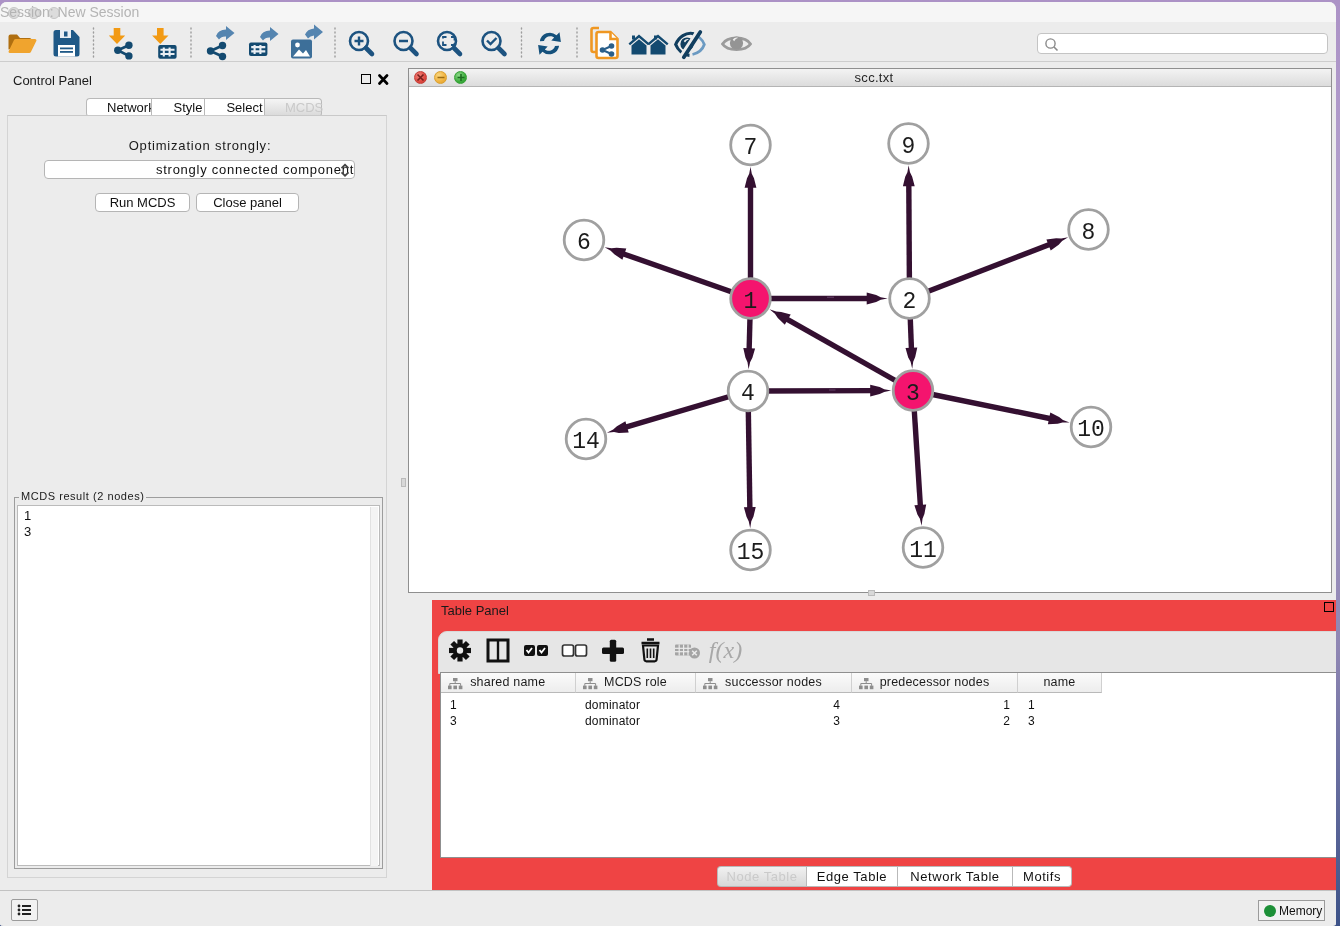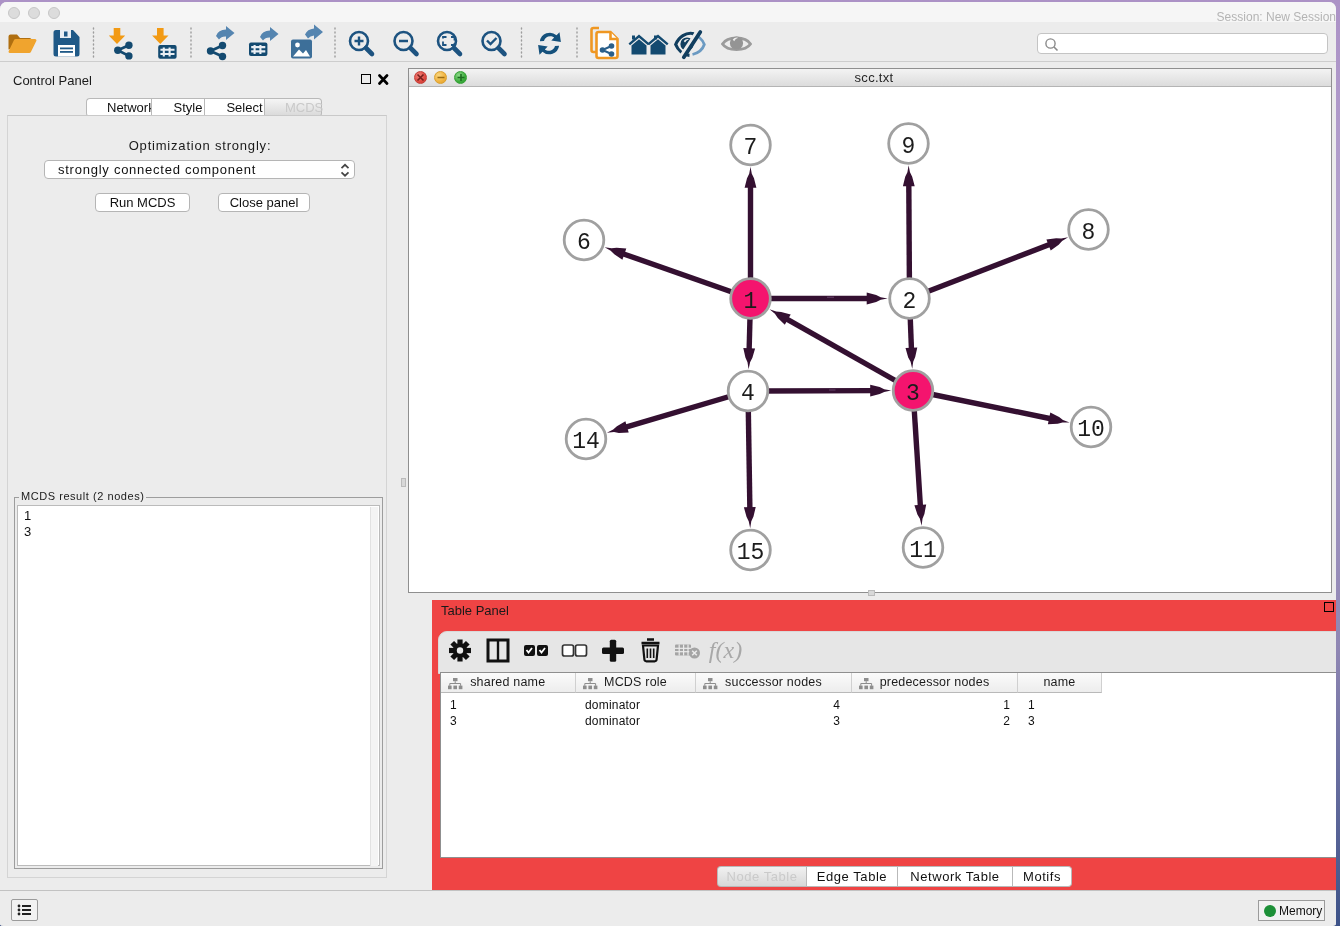--- a/index.html
+++ b/index.html
@@ -4,31 +4,31 @@
 <style>
 html,body{margin:0;padding:0;}
 body{width:1340px;height:926px;overflow:hidden;position:relative;
  background:linear-gradient(180deg,#ac92c6 0%,#b4a4cf 30%,#8f86b3 70%,#3c5288 100%);
  font-family:"Liberation Sans",sans-serif;}
 #win{position:absolute;left:0;top:2px;width:1336px;height:924px;background:#ececec;
  border-radius:7px 7px 3px 3px;overflow:hidden;box-shadow:inset 1px 0 0 #e3e3e3;}
 
 #titlebar{position:absolute;left:0;top:0;width:100%;height:20px;background:#f6f6f6;border-bottom:1px solid #d8d8d8;}
 .tl{position:absolute;top:5px;width:12px;height:12px;border-radius:50%;background:#dcdcdc;border:1px solid #c6c6c6;box-sizing:border-box;}
-#title-text{position:absolute;top:8px;left:0;width:100%;text-align:right;font-size:12px;color:#b4b4b4;}
+#title-text{position:absolute;top:2px;left:0;width:100%;text-align:left;font-size:14px;color:#b4b4b4;}
 
 #toolbar{position:absolute;left:0;top:20px;width:100%;height:39px;background:#ececec;border-bottom:1px solid #cdcdcd;}
 #searchbox{position:absolute;left:1037px;top:11px;width:291px;height:21px;background:#fff;border:1px solid #c4c4c4;border-radius:4px;box-sizing:border-box;}
 
 #cpanel{position:absolute;left:0;top:60px;width:395px;height:828px;background:#ececec;}
 #cp-title{position:absolute;left:13px;top:11px;font-size:13px;color:#1a1a1a;}
 #cp-content{position:absolute;left:7px;top:53px;width:380px;height:763px;background:#ececec;border:1px solid #d4d4d4;border-top:1px solid #c9c9c9;box-sizing:border-box;}
 .cptab{position:absolute;top:36px;height:19px;background:#fff;border:1px solid #b9b9b9;box-sizing:border-box;font-size:13px;color:#111;text-align:center;line-height:17px;padding-left:20px;}
 #optlabel{position:absolute;left:5px;top:76px;width:390px;text-align:center;font-size:13px;letter-spacing:0.8px;color:#1a1a1a;}
-#dropdown{position:absolute;left:44px;top:98px;width:311px;height:19px;background:#fff;border:1px solid #b5b5b5;border-radius:4px;box-sizing:border-box;font-size:13px;letter-spacing:0.75px;color:#111;line-height:17px;padding-left:13px;}
+#dropdown{position:absolute;left:44px;top:98px;width:311px;height:19px;background:#fff;border:1px solid #b5b5b5;border-radius:4px;box-sizing:border-box;font-size:13px;letter-spacing:0.75px;color:#111;line-height:17px;padding-left:13px;text-align:right;}
 .btn{position:absolute;top:131px;height:19px;background:#fff;border:1px solid #b5b5b5;border-radius:4px;box-sizing:border-box;font-size:13px;color:#111;text-align:center;line-height:17px;}
 #groupbox{position:absolute;left:14px;top:435px;width:369px;height:372px;border:1px solid #9d9d9d;box-sizing:border-box;}
 #grouplabel{position:absolute;left:4px;top:-8px;background:#ececec;padding:0 2px;font-size:11px;letter-spacing:0.55px;color:#1a1a1a;}
 #resultarea{position:absolute;left:2px;top:7px;width:363px;height:361px;background:#fff;border:1px solid #bbb;box-sizing:border-box;font-size:13px;color:#111;line-height:16px;padding:2px 0 0 6px;}
 #res-scroll{position:absolute;right:1px;top:1px;width:7px;height:359px;background:#f4f4f4;border-left:1px solid #e2e2e2;}
 
 #netwin{position:absolute;left:408px;top:66px;width:924px;height:525px;background:#fff;border:1px solid #8f8f8f;box-sizing:border-box;}
 #net-titlebar{position:absolute;left:0;top:0;width:100%;height:17px;background:linear-gradient(180deg,#f3f3f3,#dcdcdc);border-bottom:1px solid #b4b4b4;}
 #net-title{position:absolute;left:4px;top:1px;width:100%;text-align:center;font-size:13px;letter-spacing:0.3px;font-weight:normal;color:#262626;}
 .mtl{position:absolute;top:2px;width:13px;height:13px;border-radius:50%;box-sizing:border-box;}
@@ -216,21 +216,21 @@
     <div class="cptab" style="left:204px;width:61px;">Select</div>
     <div class="cptab" style="left:265px;width:57px;border-left:none;border-radius:0 4px 4px 0;background:linear-gradient(180deg,#f5f5f5,#d9d9d9);color:#c9c9c9;">MCDS</div>
     <div id="cp-content"></div>
     <div id="optlabel">Optimization strongly:</div>
     <div id="dropdown">strongly connected component
       <svg width="10" height="14" viewBox="0 0 10 14" style="position:absolute;right:4px;top:2px;">
         <path d="M1.5 5.2 L5 1.8 L8.5 5.2 M1.5 9.3 L5 12.7 L8.5 9.3" fill="none" stroke="#444" stroke-width="1.7"></path>
       </svg>
     </div>
     <div class="btn" style="left:95px;width:95px;">Run MCDS</div>
-    <div class="btn" style="left:218px;width:92px;">Close panel</div>
+    <div class="btn" style="left:196px;width:103px;">Close panel</div>
     <div id="groupbox">
       <div id="grouplabel">MCDS result (2 nodes)</div>
       <div id="resultarea">1<br>3<div id="res-scroll"></div></div>
     </div>
   </div>
   <div id="netwin">
     <div id="net-titlebar">
       <div class="mtl" style="left:5px;background:radial-gradient(circle at 35% 30%,#f0827a,#df4a41 60%,#c83b33);border:1px solid #c2403a;"></div>
       <div class="mtl" style="left:25px;background:radial-gradient(circle at 35% 30%,#fad67e,#f0b23e 60%,#dE9d2d);border:1px solid #d9a02f;"></div>
       <div class="mtl" style="left:45px;background:radial-gradient(circle at 35% 30%,#8ed98a,#3cab3c 60%,#2f9b34);border:1px solid #35a135;"></div>

